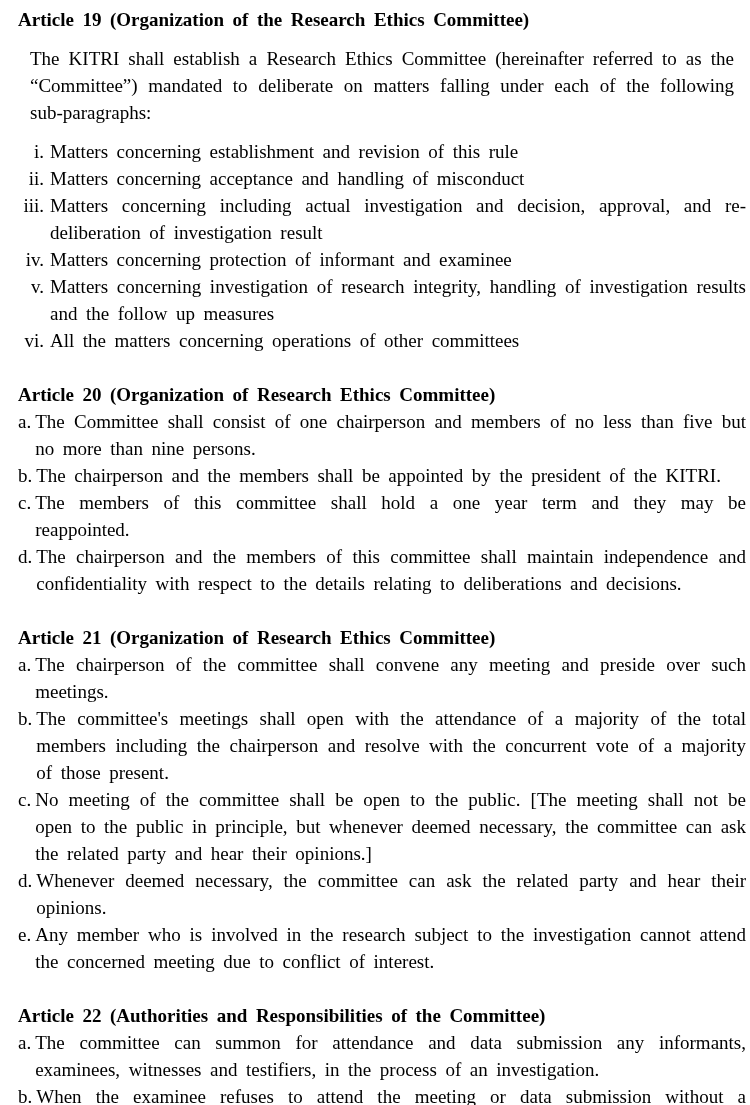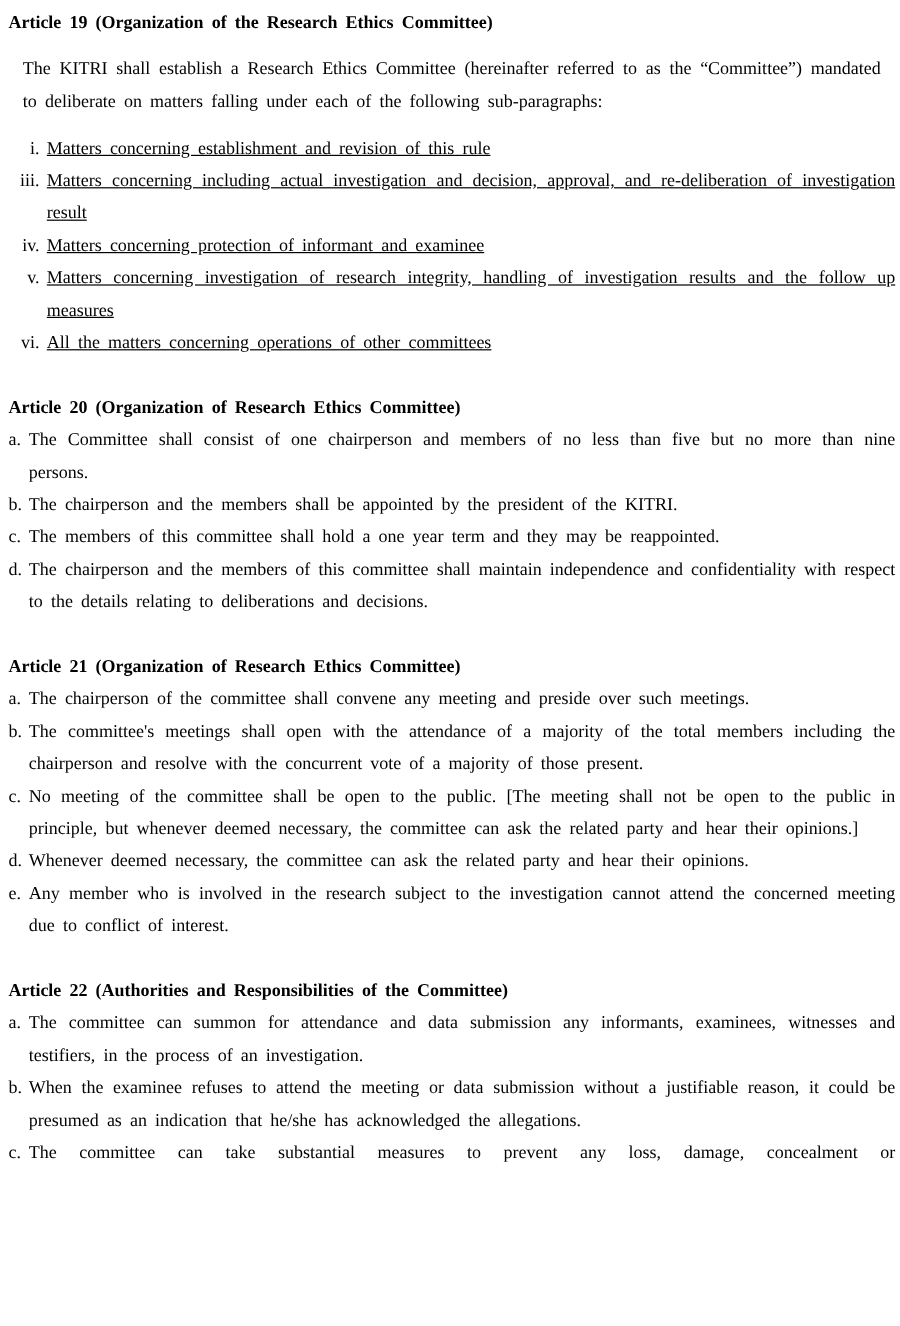--- a/index.html
+++ b/index.html
@@ -4,26 +4,26 @@
 <style>
   html, body {
     margin: 0;
     padding: 0;
     background: #ffffff;
   }
   .page {
     width: 750px;
     height: 1105px;
     box-sizing: border-box;
-    padding: 6px 4px 0 7px;
+    padding: 6px 4px 0 18px;
     overflow: hidden;
     background: #ffffff;
     color: #000000;
     font-family: "Liberation Serif", "DejaVu Serif", serif;
-    font-size: 15px;
+    font-size: 19px;
     line-height: 27px;
     word-spacing: 0.2em;
   }
   .section + .section {
     margin-top: 27px;
   }
   .heading {
     font-weight: bold;
     margin: 0;
     font-size: inherit;
@@ -42,21 +42,20 @@
     white-space: pre;
   }
   .roman .marker {
     flex: 0 0 26px;
     text-align: right;
   }
   .roman .li-text {
     flex: 1;
     margin-left: 6px;
     text-align: justify;
-    text-decoration: underline;
   }
   .alpha .marker {
     flex: 0 0 13px;
     text-align: left;
   }
   .alpha .li-text {
     flex: 1;
     margin-left: 4px;
     text-align: justify;
     font-family: Liberation Serif, serif;
@@ -70,20 +69,24 @@
 
 <div class="page">
 
   <div class="section">
     <h2 class="heading">Article 19 (Organization of the Research Ethics Committee)</h2>
     <p class="para">The KITRI shall establish a Research Ethics Committee (hereinafter referred to as the “Committee”) mandated to deliberate on matters falling under each of the following sub-paragraphs:</p>
     <div class="list">
       <div class="li roman">
         <span class="marker">i.</span>
         <span class="li-text">Matters concerning establishment and revision of this rule</span>
+      </div>
+      <div class="li roman">
+        <span class="marker">ii.</span>
+        <span class="li-text">Matters concerning acceptance and handling of misconduct</span>
       </div>
       <div class="li roman">
         <span class="marker">iii.</span>
         <span class="li-text">Matters concerning including actual investigation and decision, approval, and re-deliberation of investigation result</span>
       </div>
       <div class="li roman">
         <span class="marker">iv.</span>
         <span class="li-text">Matters concerning protection of informant and examinee</span>
       </div>
       <div class="li roman">

